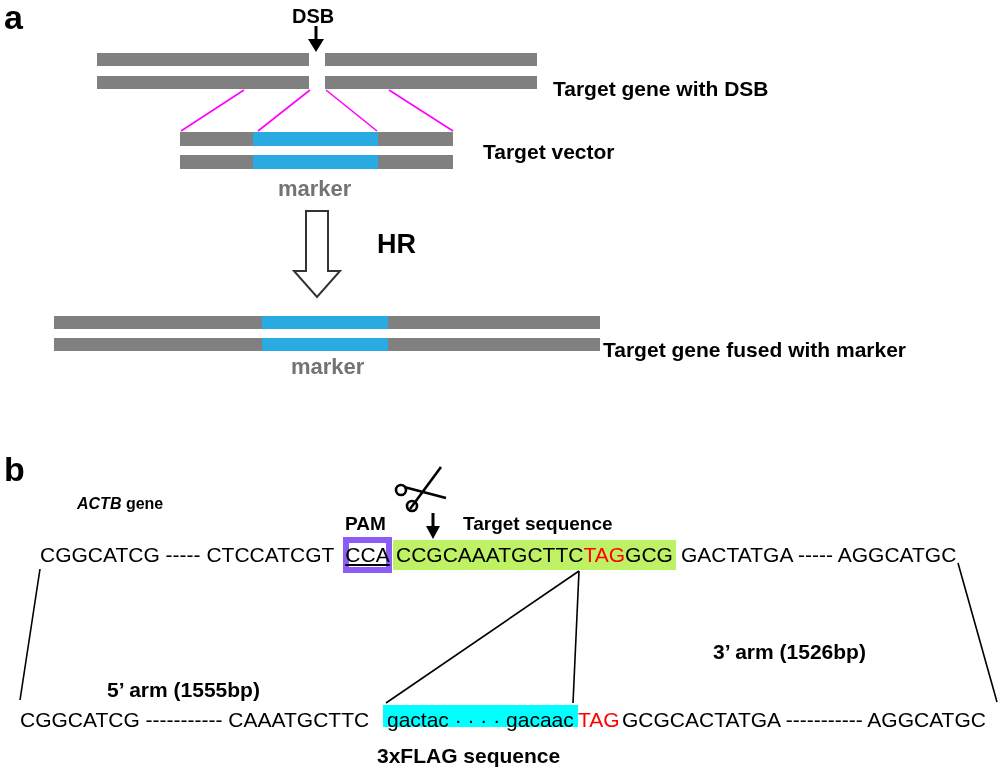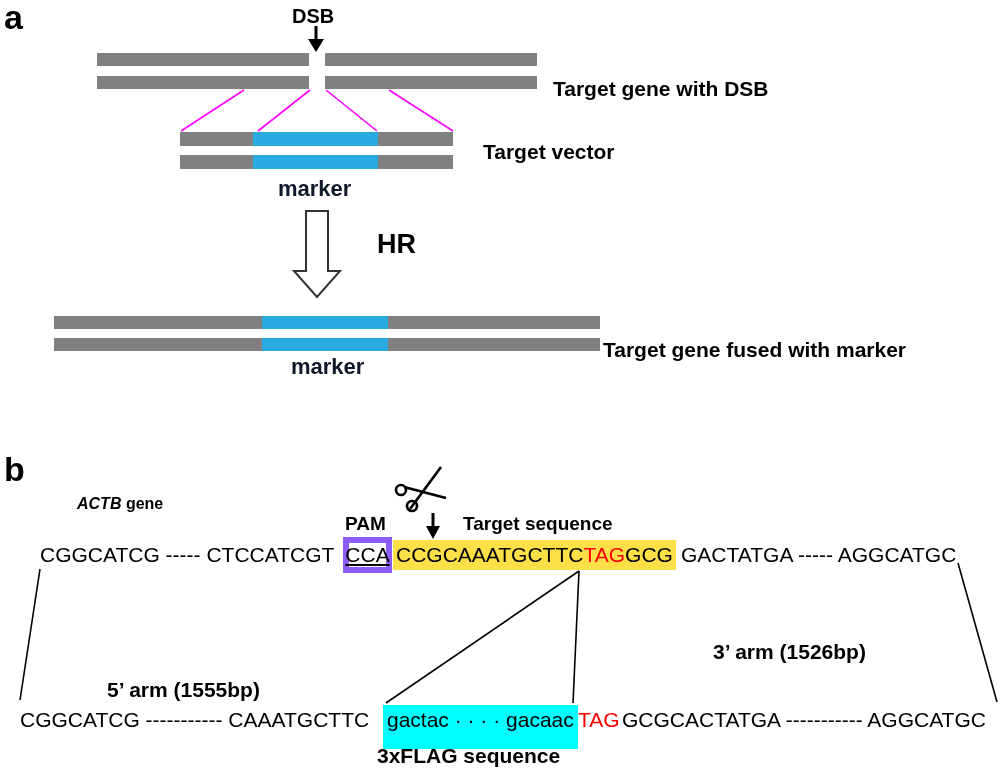--- a/index.html
+++ b/index.html
@@ -5,30 +5,30 @@
   html,body{margin:0;padding:0;background:#ffffff;}
   .canvas{
     position:relative;width:1000px;height:771px;background:#ffffff;
     font-family:"Liberation Sans",sans-serif;color:#000;overflow:hidden;
   }
   .abs{position:absolute;}
   .b{font-weight:bold;}
   .panel-label{font-size:34px;font-weight:bold;line-height:34px;}
   .side-label{font-size:21px;font-weight:bold;line-height:24px;}
   .small-label{font-size:19px;font-weight:bold;line-height:22px;}
-  .marker-text{font-size:22px;font-weight:bold;color:#0f172a;line-height:22px;}
+  .marker-text{font-size:22px;font-weight:bold;color:#737373;line-height:22px;}
   .seq{font-size:21px;line-height:30px;white-space:pre;}
   .bar{background:#808080;}
   .bar-inner{position:absolute;top:0;height:100%;background:#29ABE2;}
   .pam-box{
     border:6px solid #8b5cf6;box-sizing:border-box;
     display:flex;align-items:center;justify-content:center;
     font-size:21px;white-space:pre;text-decoration:underline;
   }
-  .yellow-seg{background:#fde047;padding:0 3px;display:inline-block;}
+  .yellow-seg{background:#bef264;padding:0 3px;display:inline-block;}
   .cyan-seg{background:#00FFFF;padding:0 4px;display:inline-block;}
   .red{color:#FF0000;}
   .italic{font-style:italic;}
   svg.overlay{position:absolute;left:0;top:0;pointer-events:none;}
 </style>
 </head>
 <body>
 
 <div class="canvas">
 
@@ -112,19 +112,19 @@
 
   <div class="abs small-label" style="left:463px;top:513px;">Target sequence</div>
   <div class="abs pam-box" style="left:343px;top:537px;width:49px;height:36px;">CCA</div>
   <div class="abs seq yellow-seg" style="left:393px;top:540px;height:30px;"><span>CCGCAAATGCTTC</span><span class="red">TAG</span><span>GCG</span></div>
   <div class="abs seq" style="left:681px;top:540px;">GACTATGA ----- AGGCATGC</div>
 
   <div class="abs side-label" style="left:107px;top:678px;">5’ arm (1555bp)</div>
   <div class="abs side-label" style="left:713px;top:640px;">3’ arm (1526bp)</div>
 
   <div class="abs seq" style="left:20px;top:705px;">CGGCATCG ----------- CAAATGCTTC</div>
-  <div class="abs seq cyan-seg" style="left:383px;top:705px;height:44px;min-width:182px;">gactac · · · · gacaac</div>
+  <div class="abs seq cyan-seg" style="left:383px;top:705px;height:22px;min-width:182px;">gactac · · · · gacaac</div>
   <div class="abs seq red" style="left:578px;top:705px;">TAG</div>
   <div class="abs seq" style="left:622px;top:705px;">GCGCACTATGA ----------- AGGCATGC</div>
 
   <div class="abs side-label" style="left:377px;top:744px;">3xFLAG sequence</div>
 
 </div>
 
 </body></html>

